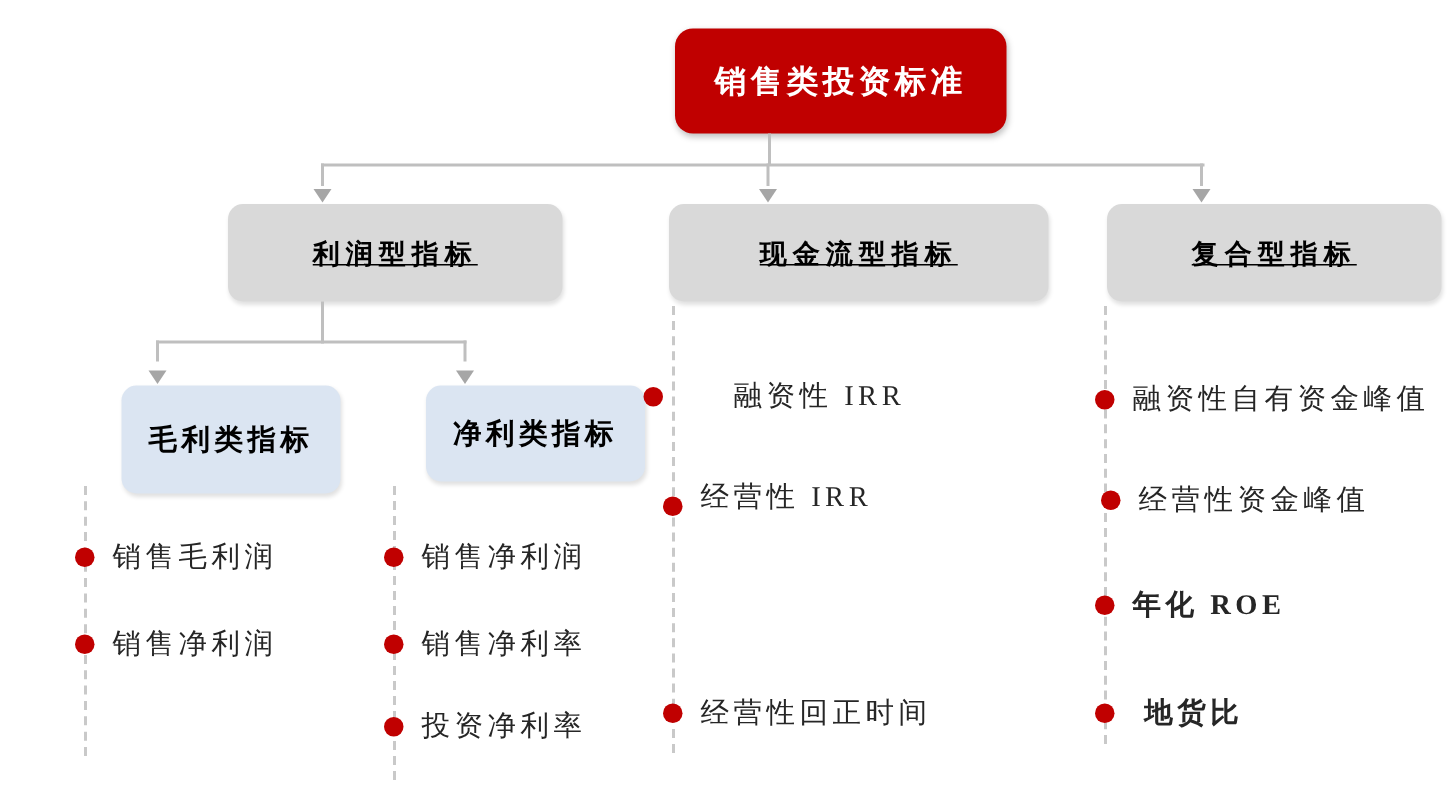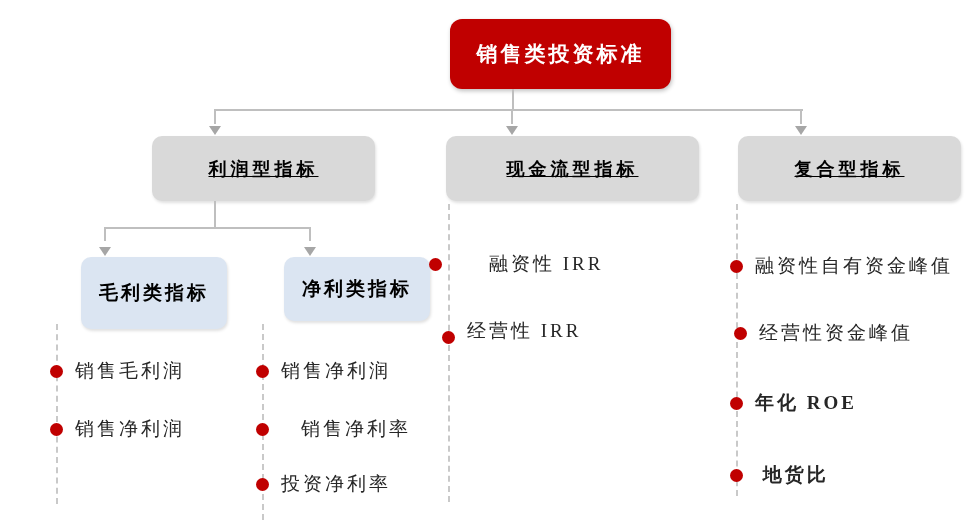--- a/index.html
+++ b/index.html
@@ -104,36 +104,40 @@
   </div>
   <div class="li" style="left:50px; top:418px;">
     <span class="dot"></span>
     <span class="txt">销售净利润</span>
   </div>
 
   <div class="li" style="left:256px; top:360px;">
     <span class="dot"></span>
     <span class="txt">销售净利润</span>
   </div>
-  <div class="li" style="left:256px; top:418px;gap:20px;">
+  <div class="li" style="left:256px; top:418px;">
     <span class="dot"></span>
     <span class="txt">销售净利率</span>
   </div>
   <div class="li" style="left:256px; top:473px;">
     <span class="dot"></span>
     <span class="txt">投资净利率</span>
   </div>
 
   <div class="li" style="left:429px; top:253px;gap:35px;">
     <span class="dot"></span>
     <span class="txt">融资性 IRR</span>
   </div>
   <div class="li" style="left:442px; top:322px;align-items:flex-end;">
     <span class="dot"></span>
     <span class="txt">经营性 IRR</span>
+  </div>
+  <div class="li" style="left:442px; top:464px;">
+    <span class="dot"></span>
+    <span class="txt">经营性回正时间</span>
   </div>
 
   <div class="li" style="left:730px; top:255px;">
     <span class="dot"></span>
     <span class="txt">融资性自有资金峰值</span>
   </div>
   <div class="li" style="left:734px; top:322px;">
     <span class="dot"></span>
     <span class="txt">经营性资金峰值</span>
   </div>

